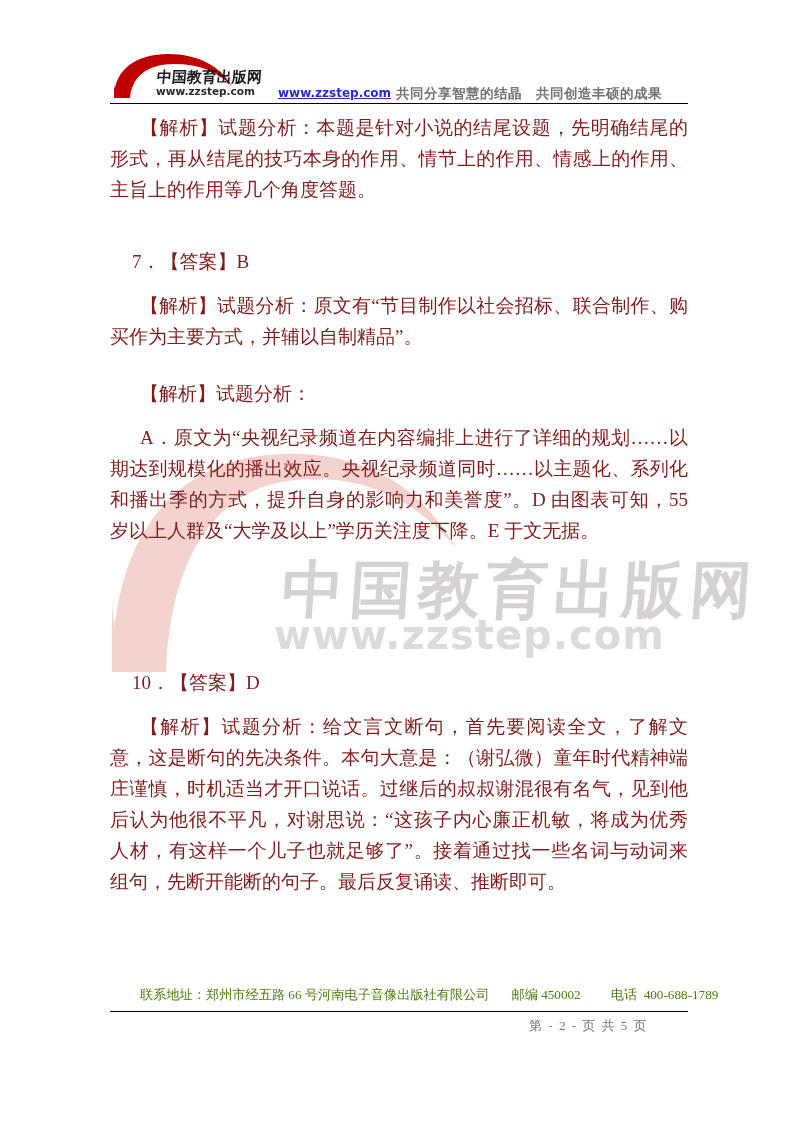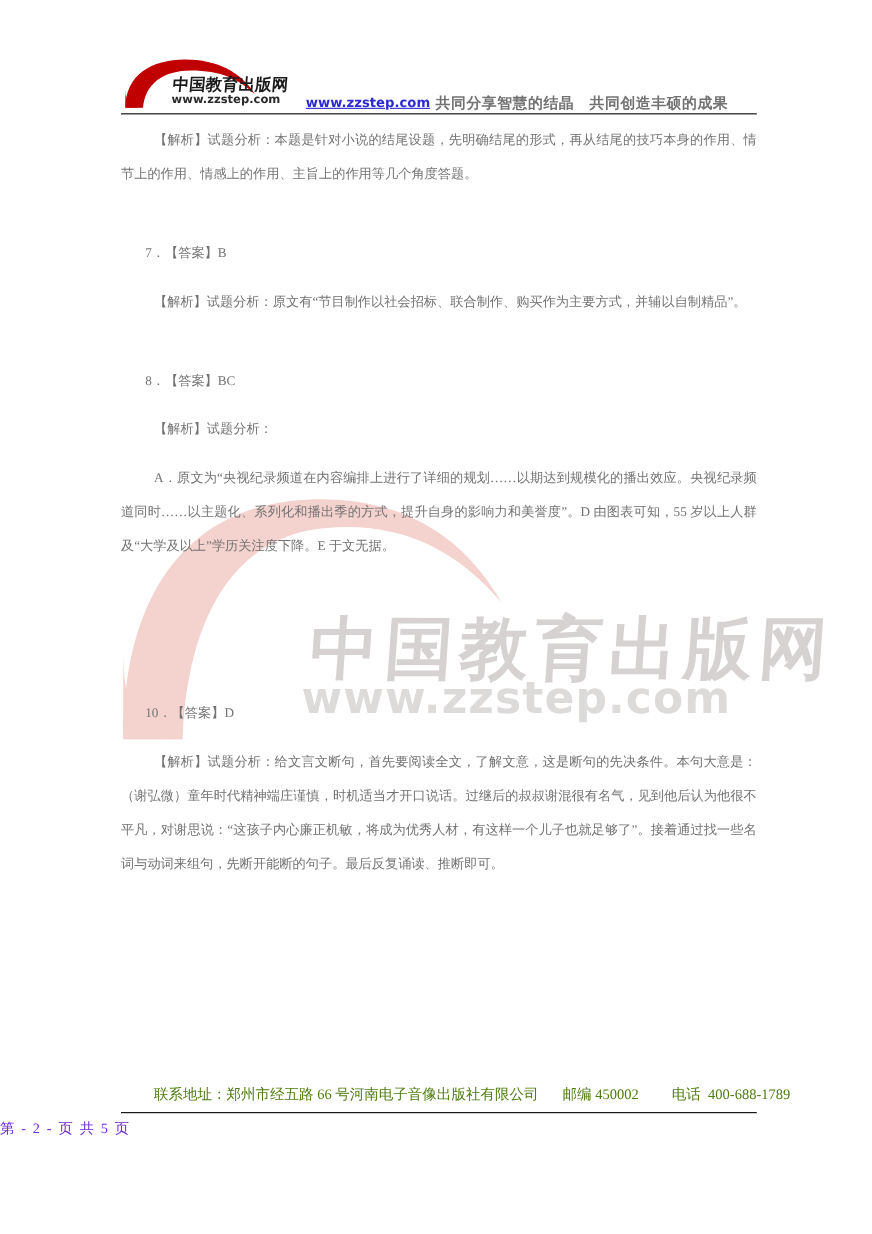--- a/index.html
+++ b/index.html
@@ -129,25 +129,25 @@
   
   .content {
     position: absolute;
     left: 110px;
     top: 112px;
     width: 578px;
     z-index: 2;
   }
   p.para {
     margin: 0 0 0 0;
-    font-size: 12px;
+    font-size: 19px;
     line-height: 31px;
     text-align: justify;
     text-justify: inter-ideograph;
-    color: #737373;
+    color: #7f1d1d;
   }
   p.indent {
     text-indent: 30px;
   }
   p.indent-num {
     text-indent: 22px;
     margin-top: 28px;
   }
   .sp-small { height: 13px; }
   .sp-big { height: 54px; }
@@ -176,23 +176,23 @@
     top: 25px;
     width: 578px;
     height: 0;
     border-top: 1.3px solid #000;
   }
   .footer-page {
     position: absolute;
     left: 0;
     top: 31px;
     width: 648px;
-    text-align: left;
+    text-align: right;
     font-size: 13px;
-    color: #6d28d9;
+    color: #737373;
     letter-spacing: 1.5px;
   }
 </style>
 </head>
 <body>
 
 <div class="page">
 
   <div class="header">
 
@@ -223,21 +223,20 @@
 
     <p class="para indent">【解析】试题分析：本题是针对小说的结尾设题，先明确结尾的形式，再从结尾的技巧本身的作用、情节上的作用、情感上的作用、主旨上的作用等几个角度答题。</p>
     <div class="sp-small"></div>
 
     <p class="para indent-num">7．【答案】B</p>
     <div class="sp-small"></div>
 
     <p class="para indent">【解析】试题分析：原文有“节目制作以社会招标、联合制作、购买作为主要方式，并辅以自制精品”。</p>
     <div class="sp-small"></div>
 
-    <p class="para indent-num">8．【答案】BC</p>
     <div class="sp-small"></div>
 
     <p class="para indent">【解析】试题分析：</p>
     <div class="sp-small"></div>
 
     <p class="para indent">A．原文为“央视纪录频道在内容编排上进行了详细的规划……以期达到规模化的播出效应。央视纪录频道同时……以主题化、系列化和播出季的方式，提升自身的影响力和美誉度”。D 由图表可知，55 岁以上人群及“大学及以上”学历关注度下降。E 于文无据。</p>
     <div class="sp-small"></div>
 
     <div class="sp-small"></div>
 

